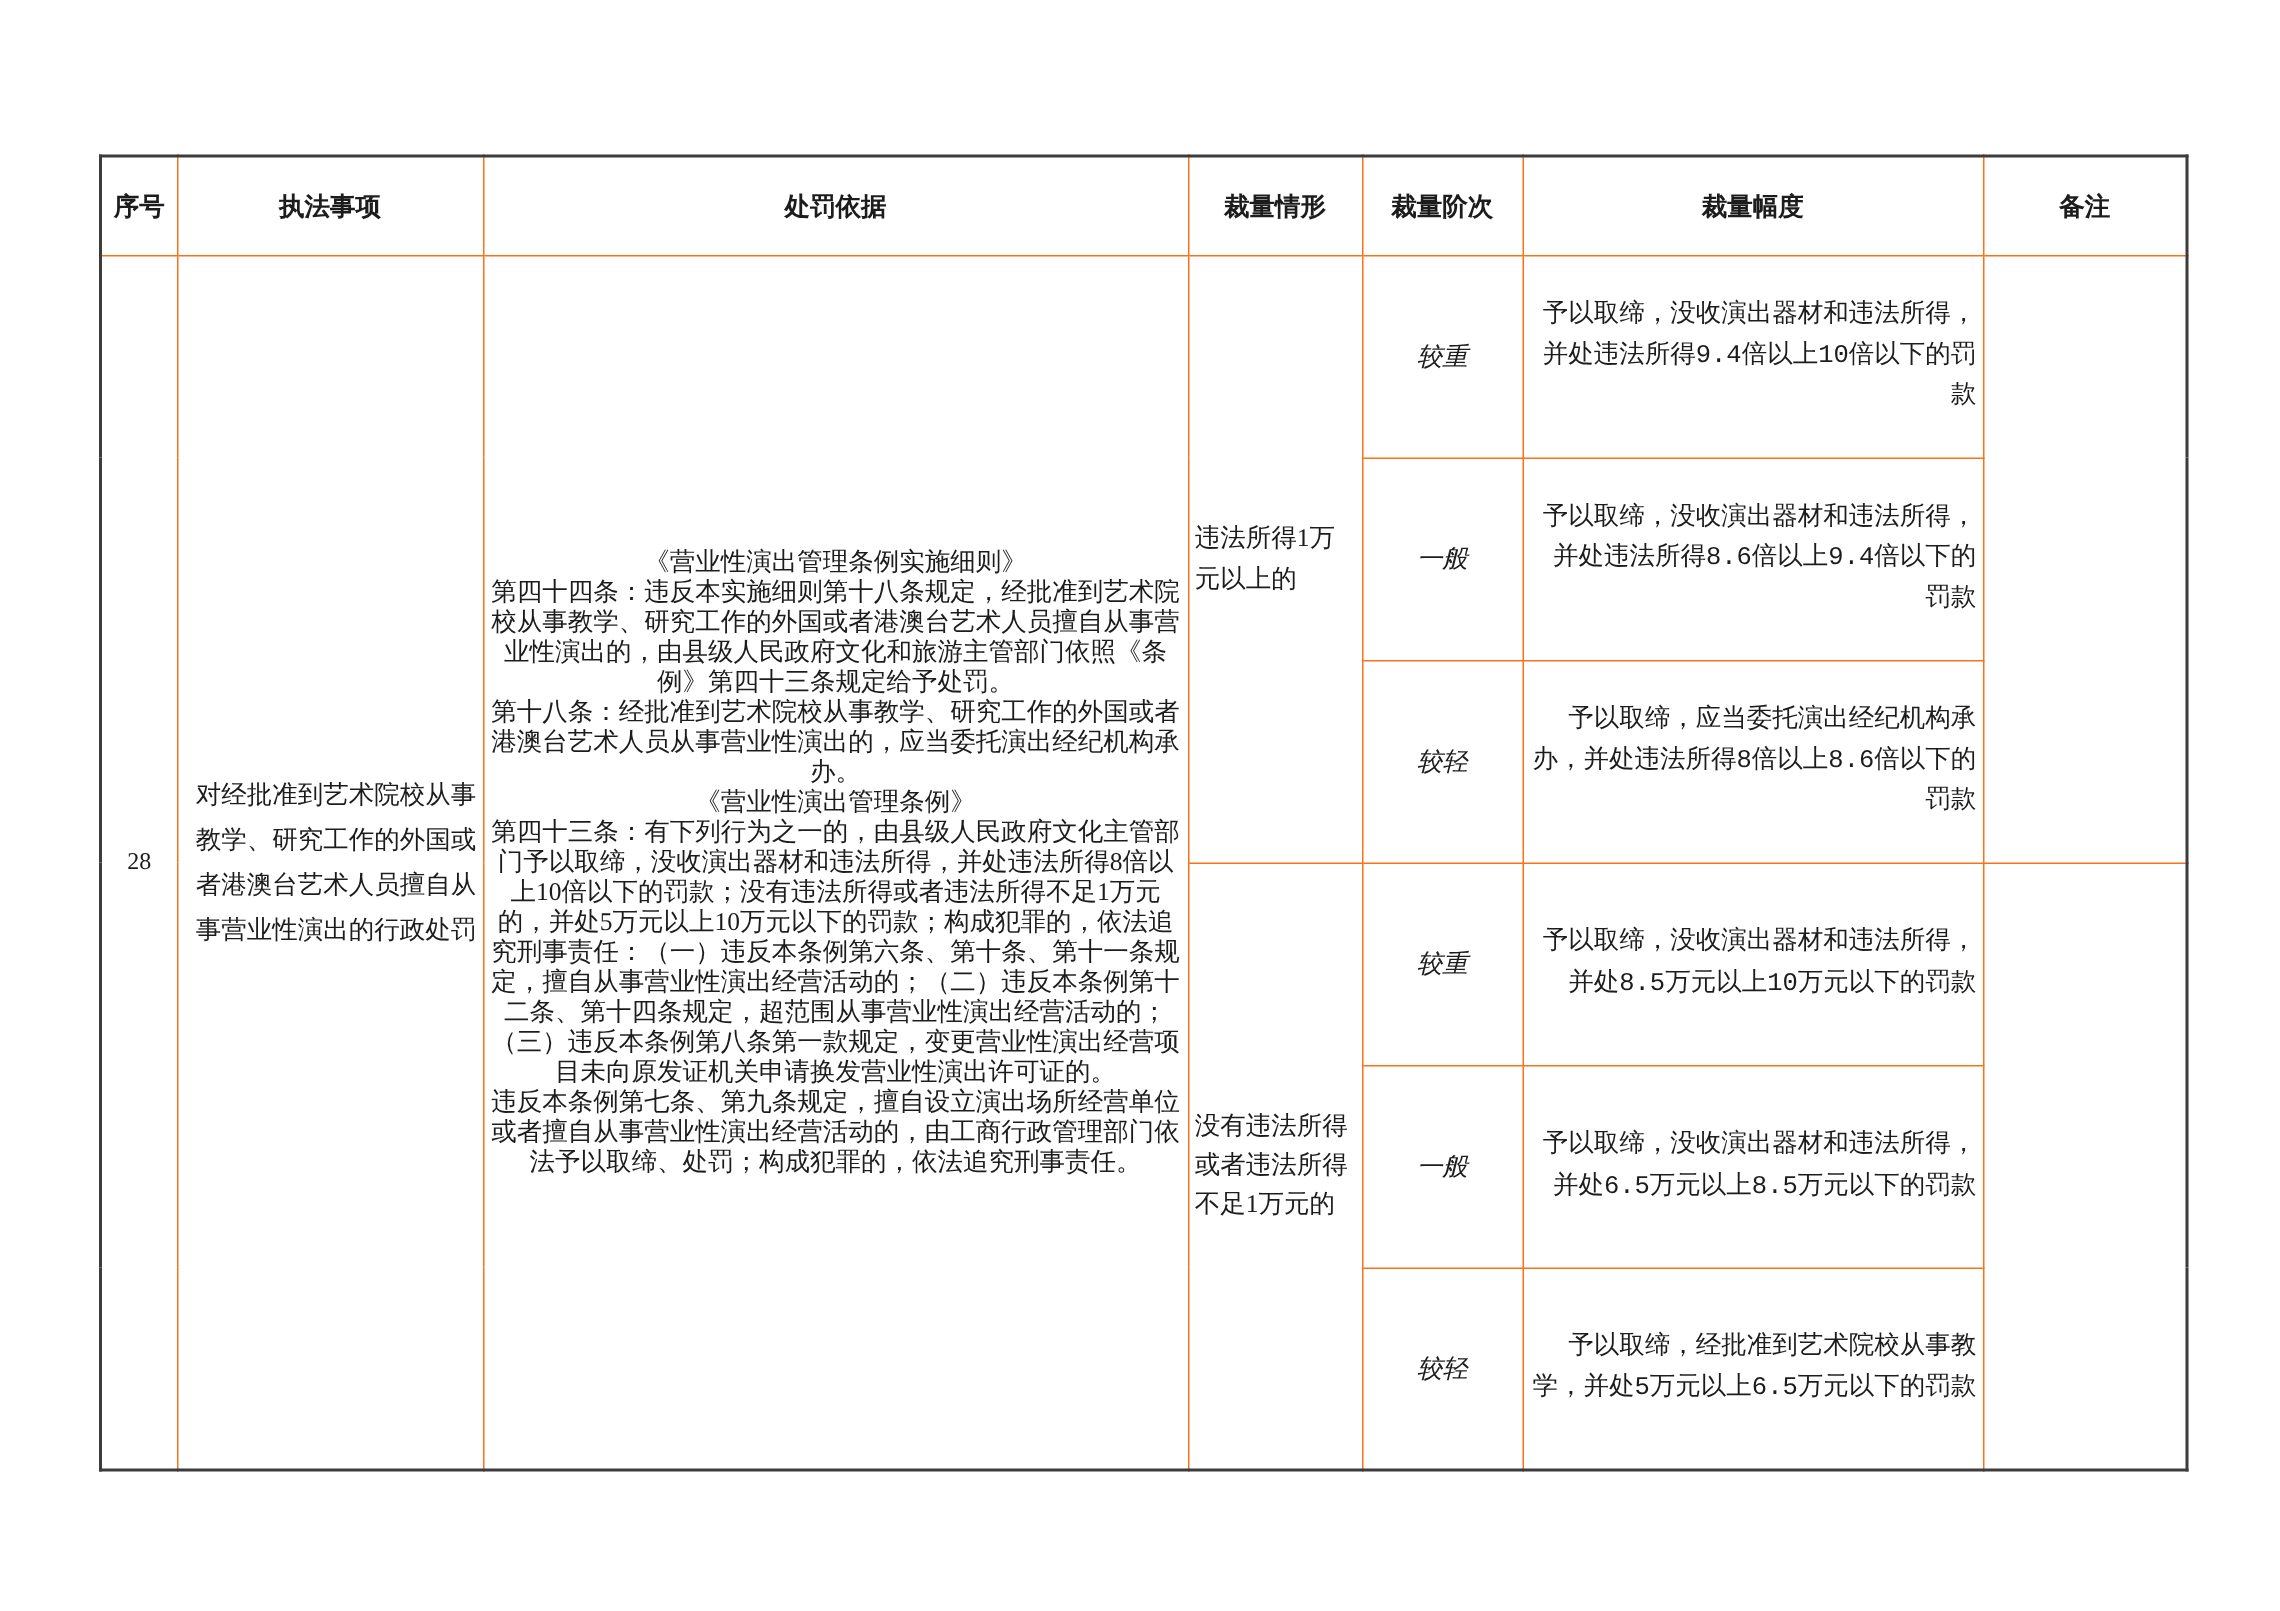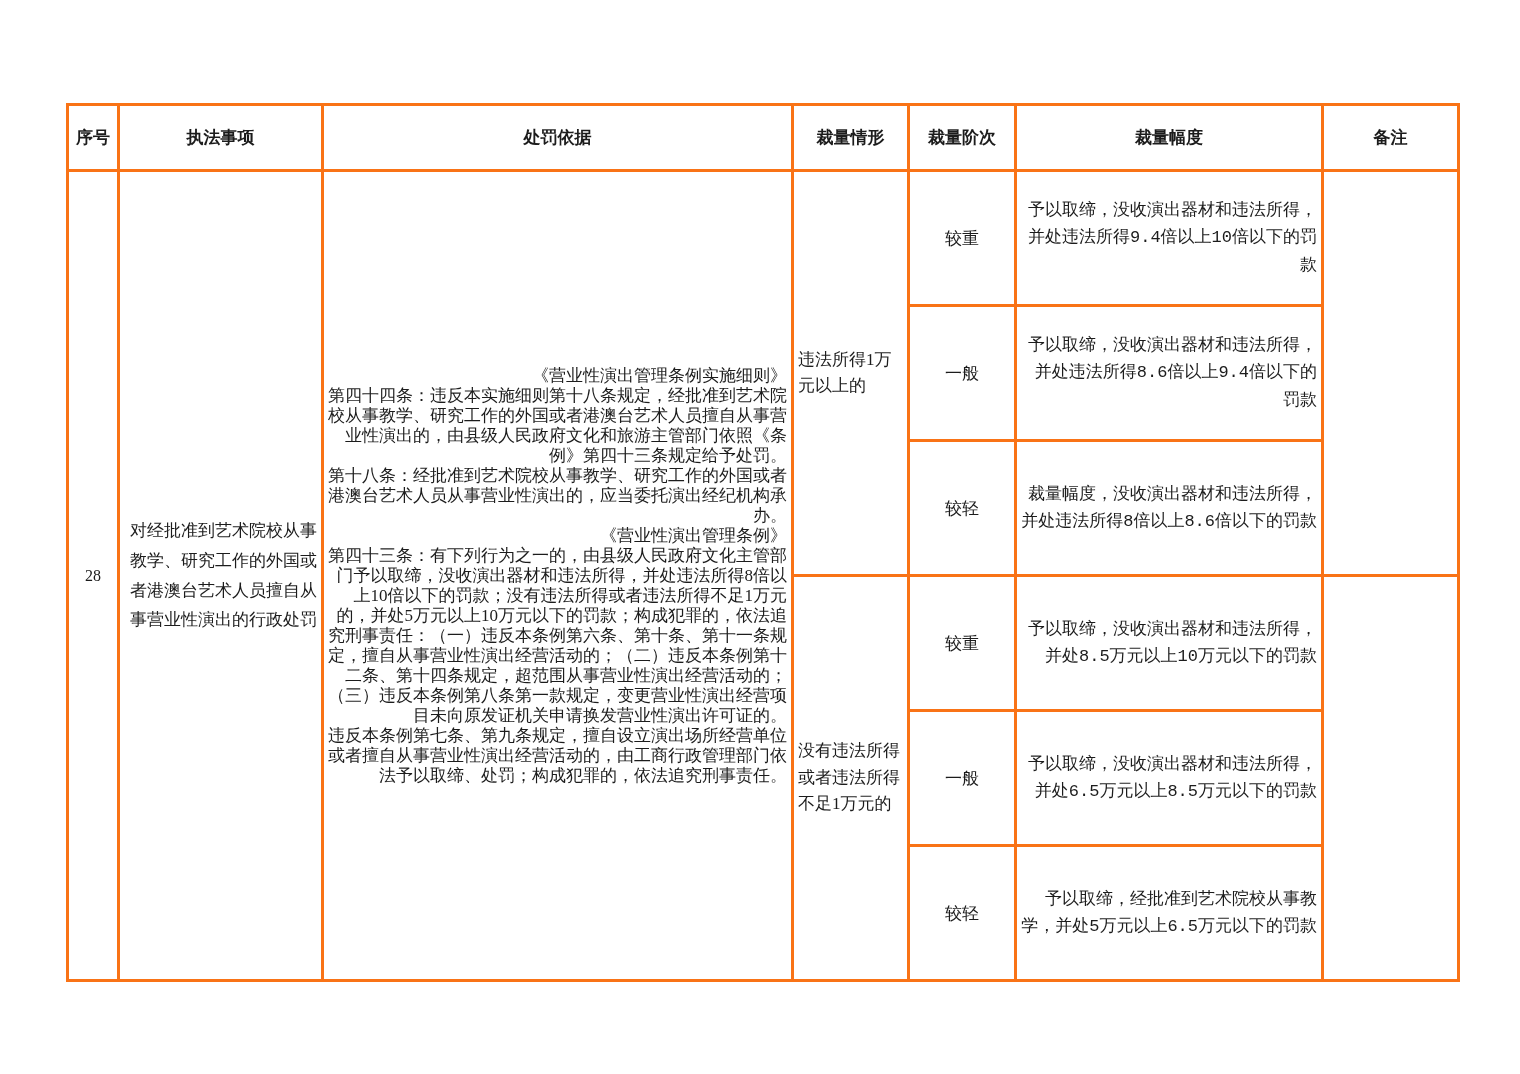--- a/index.html
+++ b/index.html
@@ -19,21 +19,21 @@
     left: 66px;
     top: 103px;
   }
   table.grid {
     border-collapse: collapse;
     table-layout: fixed;
     width: 1391px;
     border: 2px solid #3c3c3c;
   }
   table.grid th, table.grid td {
-    border: 3px solid #f97316;
+    border: 1px solid #f97316;
     vertical-align: middle;
     padding: 2px 4px;
     overflow: hidden;
     margin-left: 41px;
   }
   thead tr { height: 66px; }
   tbody tr { height: 135px; }
   th {
     font-weight: bold;
     font-size: 17px;
@@ -43,31 +43,31 @@
   .c-no {
     text-align: center;
     font-size: 16px;
   }
   .c-matter {
     text-align: right;
     line-height: 1.75;
     padding: 2px 6px;
   }
   .c-basis {
-    text-align: right;
+    text-align: center;
     white-space: pre-wrap;
     line-height: 20px;
     padding: 2px 6px;
   }
   .c-situation {
     text-align: left;
     line-height: 1.55;
     padding: 2px 3px;
   }
-  .c-level { text-align: center; }
+  .c-level { text-align: center; font-style: italic; }
   .c-range {
     text-align: right;
     line-height: 1.6;
     padding: 2px 10px;
     font-family: Liberation Mono, monospace;
   }
   .c-remark { text-align: center; }
 </style>
 </head>
 <body>
@@ -108,21 +108,21 @@
         <td class="c-level">较重</td>
         <td class="c-range">予以取缔，没收演出器材和违法所得，并处违法所得9.4倍以上10倍以下的罚款</td>
         <td class="c-remark" rowspan="3"></td>
       </tr>
       <tr>
         <td class="c-level">一般</td>
         <td class="c-range">予以取缔，没收演出器材和违法所得，并处违法所得8.6倍以上9.4倍以下的罚款</td>
       </tr>
       <tr>
         <td class="c-level">较轻</td>
-        <td class="c-range">裁量幅度，没收演出器材和违法所得，并处违法所得8倍以上8.6倍以下的罚款</td>
+        <td class="c-range">予以取缔，应当委托演出经纪机构承办，并处违法所得8倍以上8.6倍以下的罚款</td>
       </tr>
       <tr>
         <td class="c-situation" rowspan="3">没有违法所得或者违法所得不足1万元的</td>
         <td class="c-level">较重</td>
         <td class="c-range">予以取缔，没收演出器材和违法所得，并处8.5万元以上10万元以下的罚款</td>
         <td class="c-remark" rowspan="3"></td>
       </tr>
       <tr>
         <td class="c-level">一般</td>
         <td class="c-range">予以取缔，没收演出器材和违法所得，并处6.5万元以上8.5万元以下的罚款</td>

